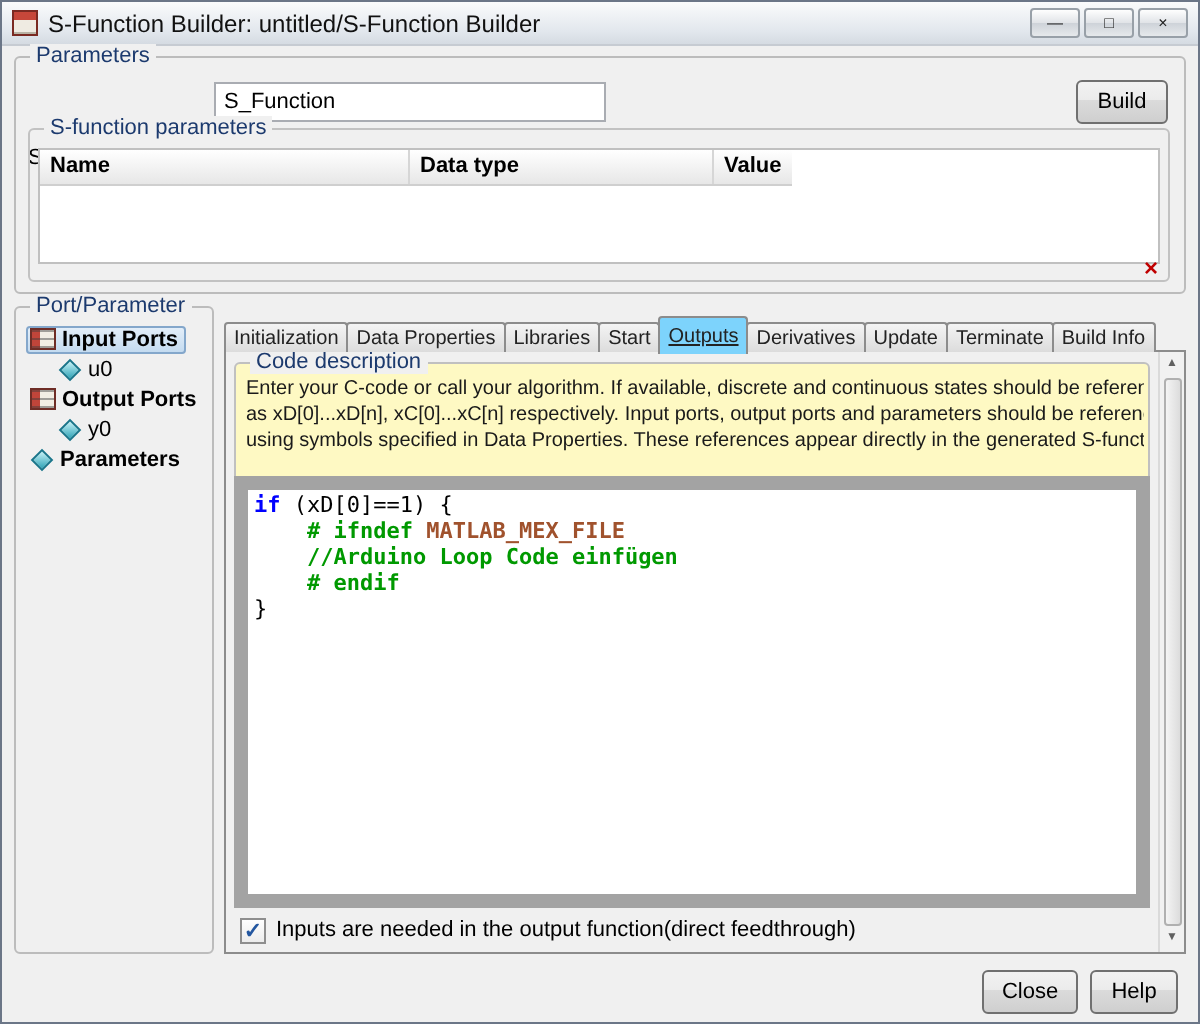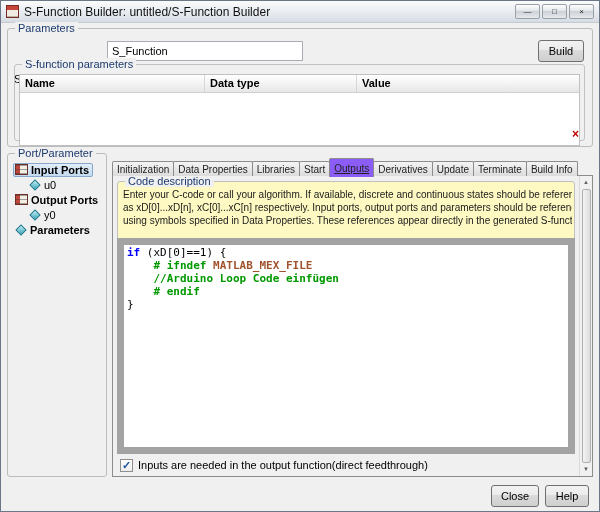--- a/index.html
+++ b/index.html
@@ -29,22 +29,22 @@
   .params-group { left:6px; top:27px; right:6px; height:119px; }
   .field-label { position:absolute; left:6px; top:18px;margin-top:26px; }
   .text-input { position:absolute; left:99px; top:12px; width:196px; height:20px;
     border:1px solid #A9ACB2; padding:0 4px; background:#fff;
     font-family:"Liberation Sans",sans-serif; font-size:11px; }
   .btn { font-family:"Liberation Sans",sans-serif; font-size:11px; color:#000;
     border:1px solid #707070; border-radius:3px;
     background:linear-gradient(#F2F2F2 0%,#EBEBEB 45%,#DBDBDB 46%,#CFCFCF 100%); }
   .build-btn { position:absolute; right:8px; top:11px; width:46px; height:22px; }
   .subgroup { left:6px; top:35px; right:7px; height:77px; border-color:#C2C2C2; }
-  .param-table { position:absolute; left:4px; top:9px; right:4px; height:72px;
-    border:1px solid #C0C0C0; background:#fff; display:flex; flex-direction:column; }
+  .param-table { position:absolute; left:4px; top:9px; right:4px; height:58px;
+    border:1px solid #C0C0C0; background:#fff; display:flex; flex-direction:row; }
   .table-header { display:flex; height:18px; border-bottom:1px solid #CFCFCF;
     background:linear-gradient(#FFFFFF,#E7E7E7); font-weight:bold; }
   .col { padding:2px 5px; border-right:1px solid #D6D6D6; overflow:hidden; }
   .c0 { width:185px; } .c1 { width:152px; } .c2 { flex:1; border-right:none; }
   .table-body { flex:1; background:#fff; }
   .delete-x { position:absolute; right:5px; bottom:0; color:#C00000; font-weight:bold;
     font-size:12px; line-height:12px; cursor:default; }
   
   .port-group { left:6px; top:152px; width:100px; bottom:34px; }
   .tree { position:absolute; left:2px; top:8px; right:2px; }
@@ -60,21 +60,21 @@
                linear-gradient(to right,#C0453A 0 4px,#F2EEE4 4px); }
   .icon-diamond { width:8px; height:8px; margin:0 5px 0 2px; transform:rotate(45deg);
     background:linear-gradient(135deg,#C8F2F7,#2FA3B6); border:1px solid #19758A; }
   .tree-label.bold { font-weight:bold; }
   
   .tab-bar { position:absolute; left:111px; top:157px; right:6px; height:18px;
     display:flex; align-items:flex-end; z-index:2; }
   .tab { font-size:10px; padding:2px 4px; height:15px; line-height:11px; color:#222;
     background:linear-gradient(#F4F4F4,#DCDCDC); border:1px solid #8C8C8C;
     border-bottom:none; border-radius:2px 2px 0 0; margin-right:-1px; white-space:nowrap; }
-  .tab.active { background:#8b5cf6; height:19px; line-height:15px; margin-bottom:-1px;
+  .tab.active { background:#7dd3fc; height:19px; line-height:15px; margin-bottom:-1px;
     position:relative; z-index:3;text-decoration:underline; }
   
   .pane { position:absolute; left:111px; top:174px; right:6px; bottom:34px;
     border:1px solid #8C8C8C; background:#F0F0F0; }
   .desc-group { left:4px; top:5px; right:17px; height:61px; border-color:#C0C0C0;
     background:#fef9c3; }
   .desc-group .legend { background:#F0F0F0; }
   .desc-text { position:absolute; left:5px; top:6px; right:2px; font-size:10px;
     line-height:13px; color:#1A1A1A; overflow:hidden; }
   .desc-text div { white-space:nowrap; }

